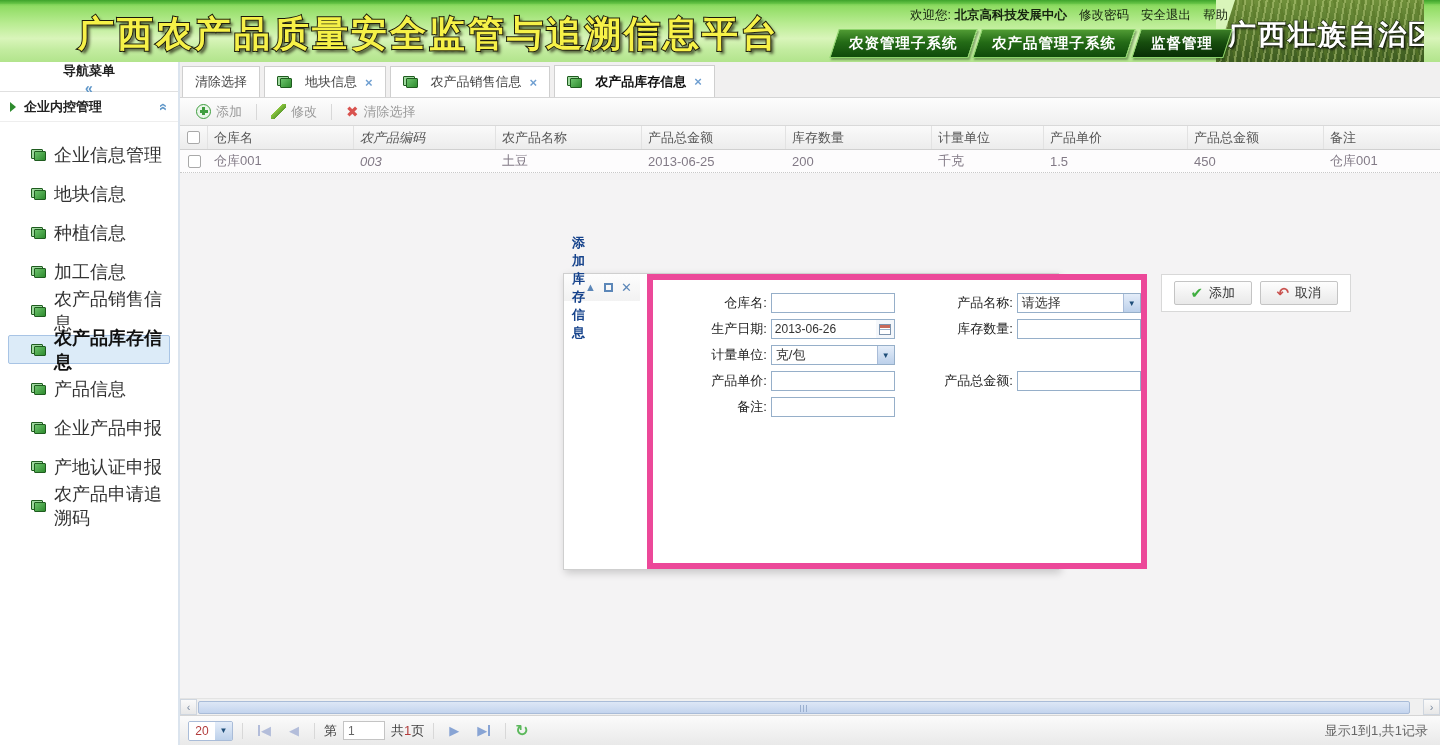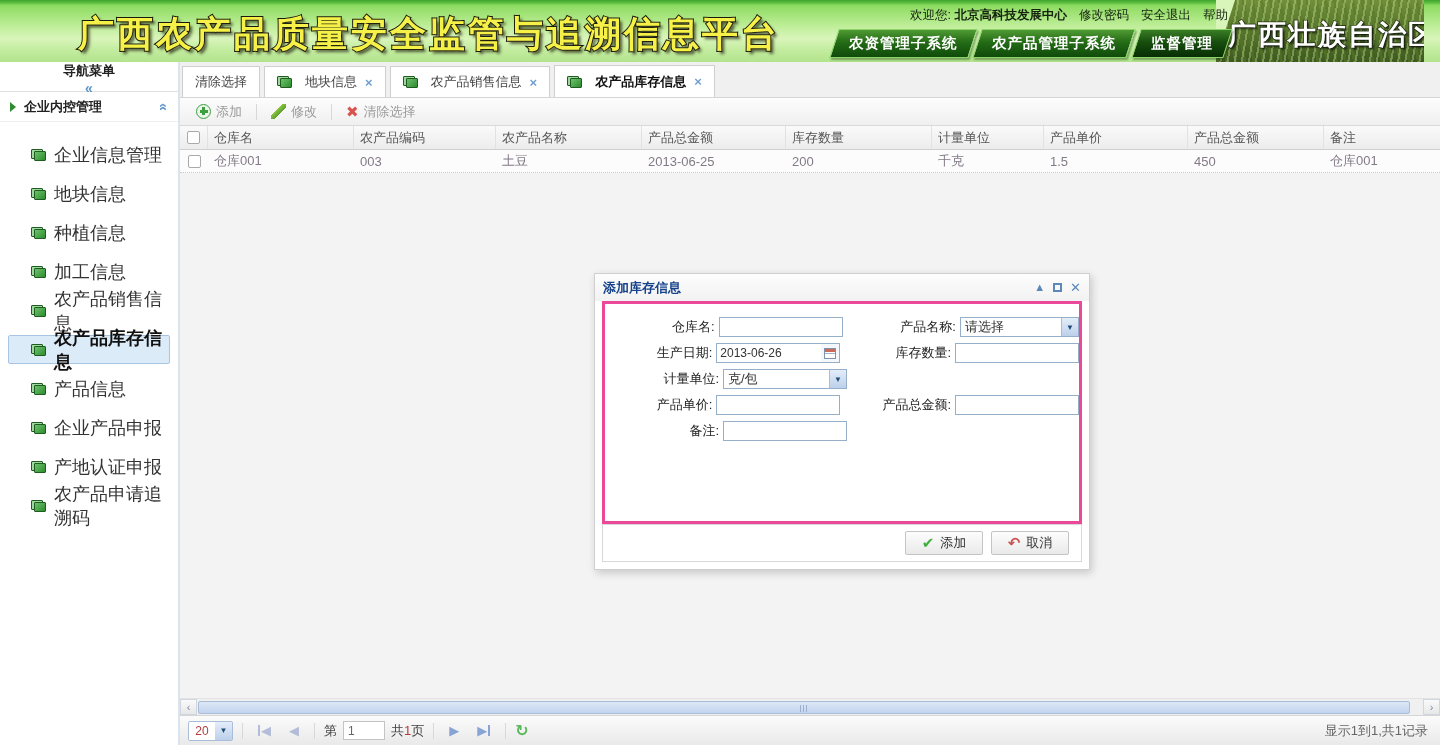--- a/index.html
+++ b/index.html
@@ -70,21 +70,21 @@
   .icon-pencil { width:15px; height:15px; background:linear-gradient(135deg,transparent 38%,#8cc63f 38%,#5d9e2d 62%,transparent 62%); }
   .icon-clear-x { color:#d9534f; font-weight:bold; font-size:15px; line-height:15px; }
 
   
   .grid-header { height:24px; display:flex; background:linear-gradient(180deg,#fafafa,#ececec); border-bottom:1px solid #d0d0d0; }
   .gh-cell { display:flex; align-items:center; padding:0 6px; color:#555; border-right:1px solid #e2e2e2; font-size:13px; }
   .grid-row { height:23px; display:flex; background:#fdfcfd; border-bottom:1px dotted #c9c9c9; }
   .gr-cell { display:flex; align-items:center; padding:0 6px; color:#827a86; font-size:13px; }
   .cbx { width:13px; height:13px; border:1px solid #a9a9a9; background:#fff; border-radius:2px; margin:0 auto; cursor:pointer; }
   .c0 { width:28px; justify-content:center; padding:0; }
-  .c1 { width:146px; } .c2 { width:142px; } .c3 { width:146px; } .c4 { width:144px; }
+  .c1 { width:146px; } .c2 { width:142px;font-style:italic; } .c3 { width:146px; } .c4 { width:144px; }
   .c5 { width:146px; } .c6 { width:112px; } .c7 { width:144px; } .c8 { width:136px; }
   .c9 { flex:1; border-right:none; }
   .grid-space { flex:1; background:#f4f3f4; }
 
   
   .hscroll { height:17px; background:#f0f0f0; border-top:1px solid #e3e3e3; display:flex; align-items:center; }
   .hs-btn { width:17px; height:16px; border:1px solid #cfd6df; background:linear-gradient(180deg,#fafafa,#e7e7e7); color:#7a8aa0; font-size:11px; line-height:14px; text-align:center; cursor:pointer; }
   .hs-track { flex:1; height:15px; padding:1px 1px; }
   .hs-thumb { position:relative; height:13px; width:99%; background:linear-gradient(180deg,#dde7f6,#c3d4ee); border:1px solid #a9bcd8; border-radius:2px; cursor:grab; }
   .hs-thumb:after { content:""; position:absolute; left:50%; top:3px; width:8px; height:7px; transform:translateX(-50%);
@@ -99,28 +99,28 @@
   .pg-arrow { display:flex; align-items:center; gap:1px; padding:0 6px; cursor:pointer; font-size:13px; }
   .pg-arrow .bar { width:2px; height:11px; background:currentColor; }
   .pg-dis { color:#b3bdda; } .pg-en { color:#88a4d4; }
   .pg-label { color:#444; font-size:13px; }
   .pg-input { width:42px; height:19px; border:1px solid #c4c4c4; background:#fff; color:#666; font-size:12px; padding:0 4px; font-family:inherit; }
   .pg-total .num { color:#b23c3c; }
   .icon-refresh { color:#5cb85c; font-size:16px; font-weight:bold; cursor:pointer; line-height:16px; }
   .pg-info { margin-left:auto; color:#666; font-size:13px; padding-right:4px; }
 
   
-  .dialog { position:absolute; left:594px; top:273px; width:496px; height:297px; background:#fff; border:1px solid #cfcfcf;
-    box-shadow:2px 3px 8px rgba(0,0,0,.18); z-index:10; display:flex; flex-direction:column; }
+  .dialog { position:absolute; left:563px; top:273px; width:496px; height:297px; background:#fff; border:1px solid #cfcfcf;
+    box-shadow:2px 3px 8px rgba(0,0,0,.18); z-index:10; display:flex; }
   .dlg-titlebar { height:27px; display:flex; align-items:center; padding:0 8px; background:linear-gradient(180deg,#fdfdfd,#f2f2f2); }
   .dlg-title { color:#15428b; font-weight:bold; font-size:13px; flex:1; }
   .dlg-ctrls { display:flex; align-items:center; gap:8px; }
   .dlg-ctrls .ci { color:#5c87b8; font-weight:bold; cursor:pointer; font-size:11px; line-height:11px; }
   .ci-box { width:9px; height:9px; border:2px solid #5c87b8; }
-  .dlg-body { flex:1; margin:0 7px; border:3px solid #ec4899; background:#fff; padding-top:10px; }
+  .dlg-body { flex:1; margin:0 7px; border:6px solid #ec4899; background:#fff; padding-top:10px; }
   .frm-row { display:flex; align-items:center; height:26px; padding-left:6px; }
   .f-label { color:#222; font-size:13px; text-align:right; }
   .lw1 { width:108px; } .lw2 { width:118px; }
   .f-input { width:124px; height:20px; border:1px solid #96afc9; background:#fff; font-size:12px; padding:0 3px; font-family:inherit; color:#333; }
   .f-select { display:flex; width:124px; height:20px; border:1px solid #96afc9; background:#fff; cursor:pointer; }
   .f-select .val { flex:1; display:flex; align-items:center; padding:0 4px; color:#333; font-size:13px; }
   .f-select .btn { width:17px; background:linear-gradient(180deg,#e4edf9,#bcd0ea); border-left:1px solid #a9bcd8; color:#1f4e79; display:flex; align-items:center; justify-content:center; font-size:8px; }
   .f-date { display:flex; width:124px; height:20px; border:1px solid #96afc9; background:#fff; }
   .f-date input { flex:1; border:none; outline:none; font-size:12px; padding:0 3px; font-family:inherit; color:#333; min-width:0; }
   .cal-btn { width:18px; display:flex; align-items:center; justify-content:center; cursor:pointer; background:#f4f7fb; }

